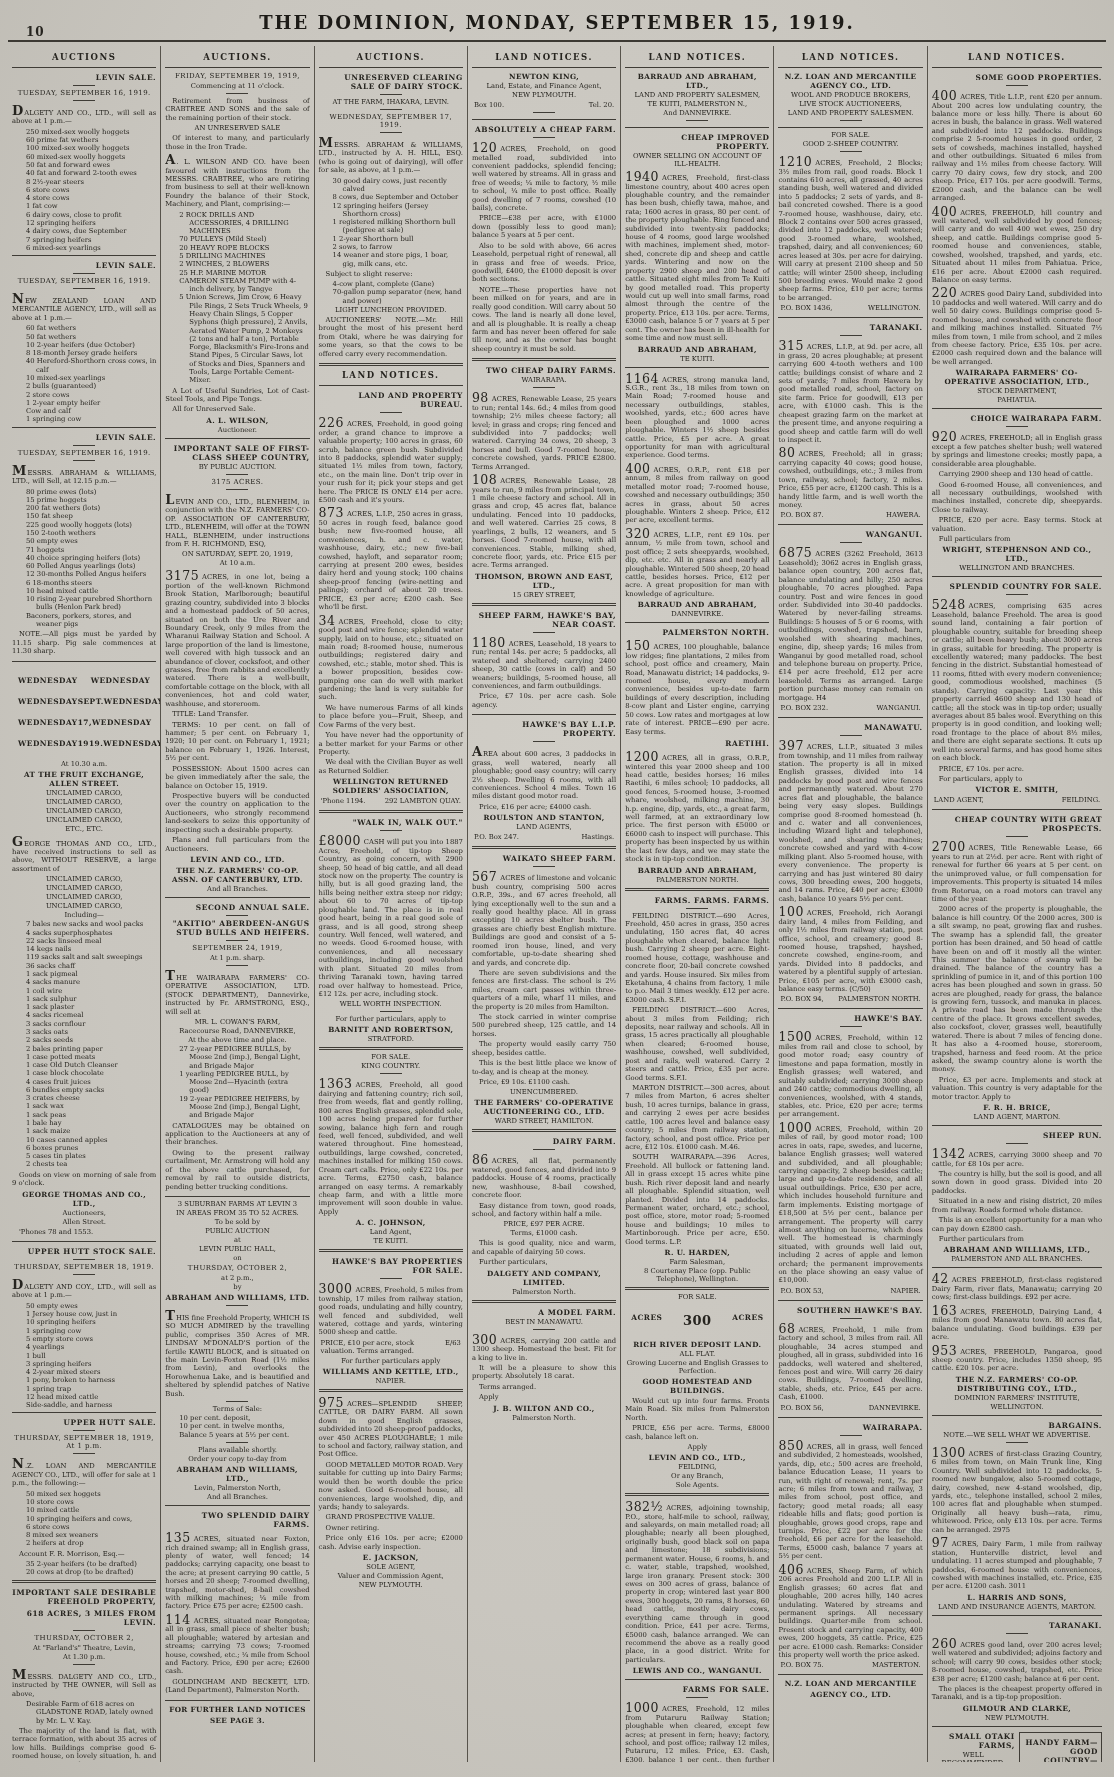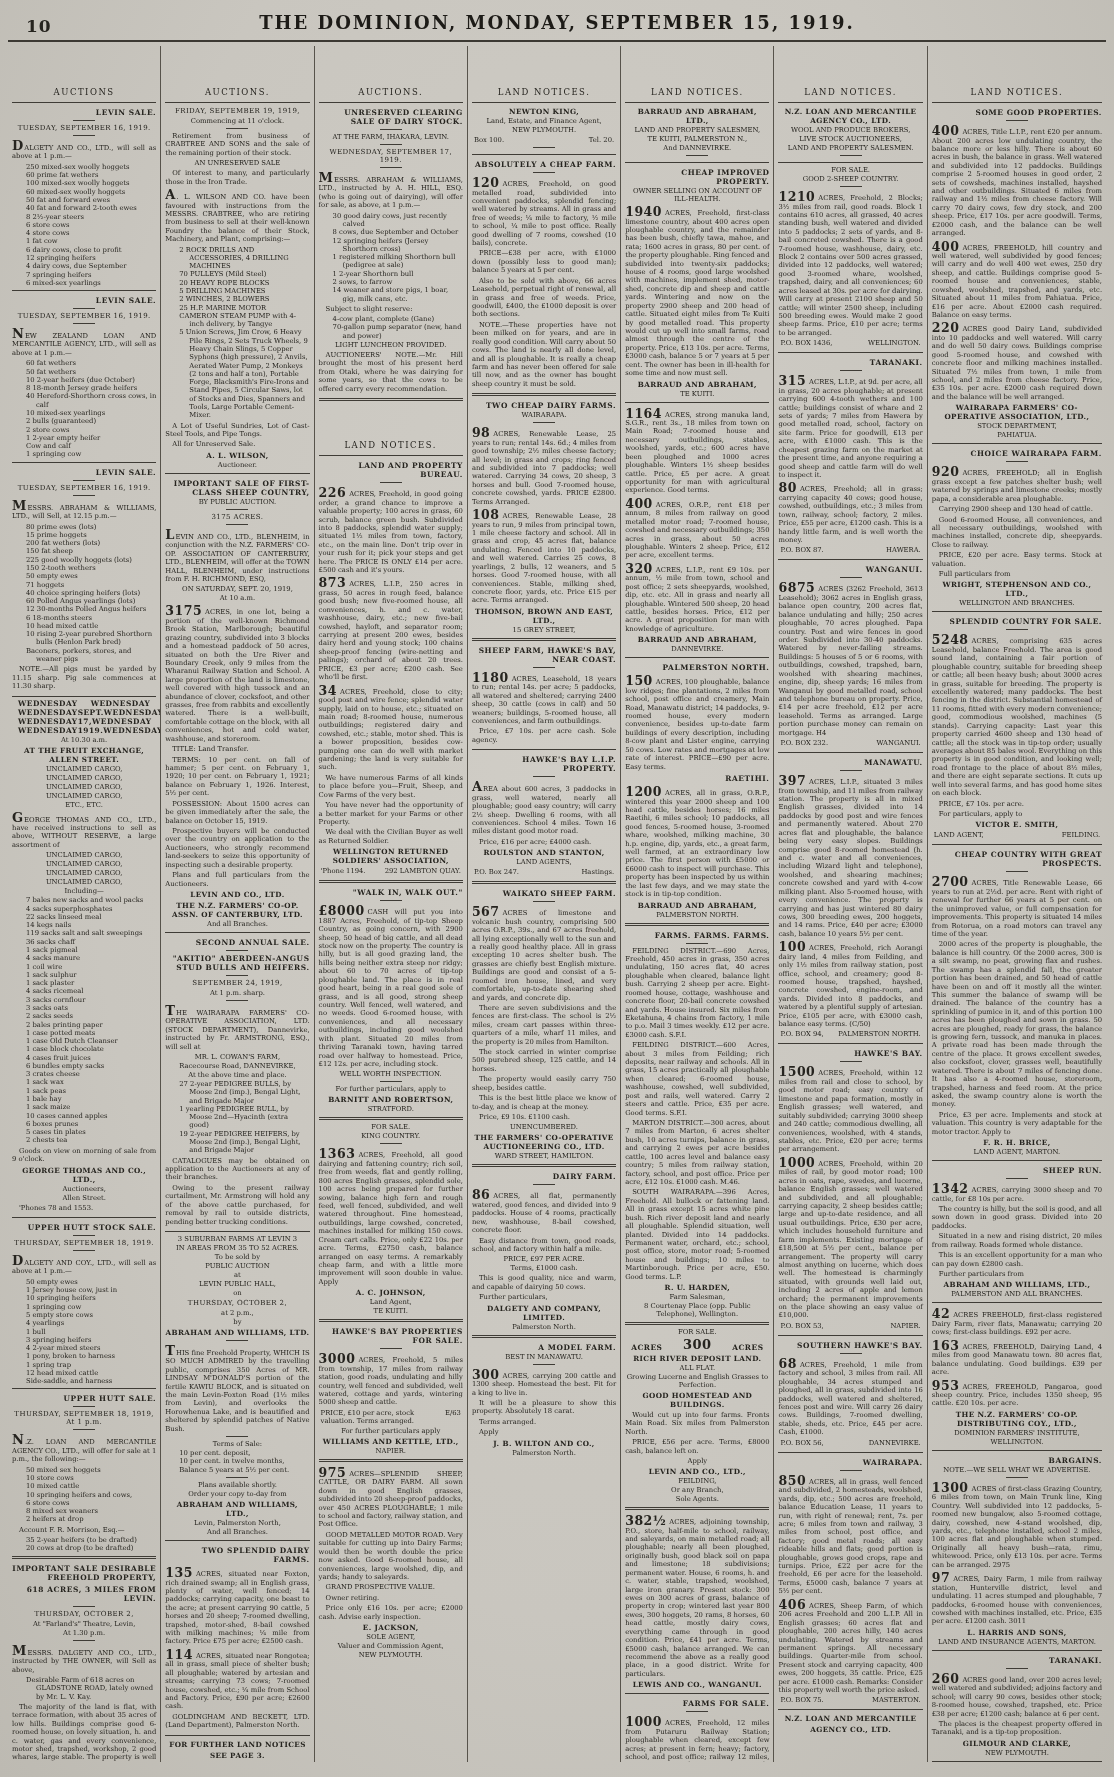--- a/index.html
+++ b/index.html
@@ -3,48 +3,48 @@
 <meta charset="utf-8">
 <style>
   html,body{margin:0;padding:0;}
   body{width:1114px;height:1777px;overflow:hidden;
        background:#c9c6bf;
        font-family:"DejaVu Serif","Liberation Serif",serif;color:#26241f;}
   #page{width:1114px;height:1777px;position:relative;
         background:radial-gradient(ellipse at 50% 40%, #d0cdc6 0%, #c9c6bf 60%, #bdbab2 100%);}
   
   #pagehead{position:relative;height:46px;}
-  #pagenum{position:absolute;left:26px;top:16px;font-size:17px;font-weight:bold;letter-spacing:1px;}
+  #pagenum{position:absolute;left:26px;top:25px;font-size:12px;font-weight:bold;letter-spacing:1px;}
   #masthead{position:absolute;left:0;right:0;top:12px;text-align:center;
             font-size:18px;font-weight:bold;letter-spacing:2px;color:#1d1b17;}
   #headrule{position:absolute;left:8px;right:8px;top:40px;border-top:2px solid #3c3933;
             box-shadow:0 2px 0 -1px #3c3933;}
   
   #cols{display:flex;align-items:stretch;height:1716px;overflow:hidden;padding:0 8px;}
   .col{flex:1 1 0;padding:2px 4px 0 4px;overflow:hidden;border-left:1px solid #57534b;}
   .col:first-child{border-left:none;}
   .col.wide{flex:1.18 1 0;}
   
   .sec{border-top:1px solid #3f3c36;padding:2px 0 3px 0;}
   .sec.none{border-top:none;}
   .sec.dbl{border-top:3px double #3f3c36;}
-  .h1{font-size:8.5px;font-weight:normal;text-align:center;letter-spacing:1.5px;padding:2px 0;margin-top:35px;}
+  .h1{font-size:8.5px;font-weight:bold;text-align:center;letter-spacing:1.5px;padding:2px 0;}
   .h2{font-size:7.4px;font-weight:bold;text-align:right;letter-spacing:.6px;margin:3px 0 1px;}
   .date{font-size:7px;text-align:center;letter-spacing:.4px;margin:2px 0;}
   .c{font-size:6.8px;text-align:center;margin:1px 0;}
   .cb{font-size:7.2px;font-weight:bold;text-align:center;letter-spacing:.4px;margin:2px 0 1px;}
   .p{font-size:6.8px;line-height:1.24;text-align:justify;margin:2px 0;text-indent:7px;}
   .p.noind{text-indent:0;}
   .li{font-size:6.8px;line-height:1.22;margin:0 0 0 14px;padding-left:10px;text-indent:-10px;}
-  .lead-num{font-size:12.5px;font-weight:bold;letter-spacing:.5px;padding-right:3px;
+  .lead-num{font-size:12.5px;font-weight:normal;letter-spacing:.5px;padding-right:3px;
             line-height:1;position:relative;top:1px;}
   .drop{font-size:13px;font-weight:bold;padding-right:1px;line-height:1;}
   .split{display:flex;justify-content:space-between;font-size:6.8px;margin:2px 2px;}
   .split3{display:flex;justify-content:space-between;font-size:7.4px;font-weight:bold;
-          letter-spacing:.5px;margin:0 6px;align-items:flex-end;}
+          letter-spacing:.5px;margin:12px 6px;}
   .split3 .mid{text-align:center;}
   .split3 .mid.big{font-size:13px;font-weight:bold;}
   .dash{width:22px;border-top:1px solid #3f3c36;margin:3px auto;}
   .box{border:1px solid #3f3c36;padding:2px 3px;margin:3px 0;}
   .row2{display:flex;gap:4px;}
   .row2>div{flex:1 1 0;min-width:0;}
 </style>
 </head>
 <body>
 

